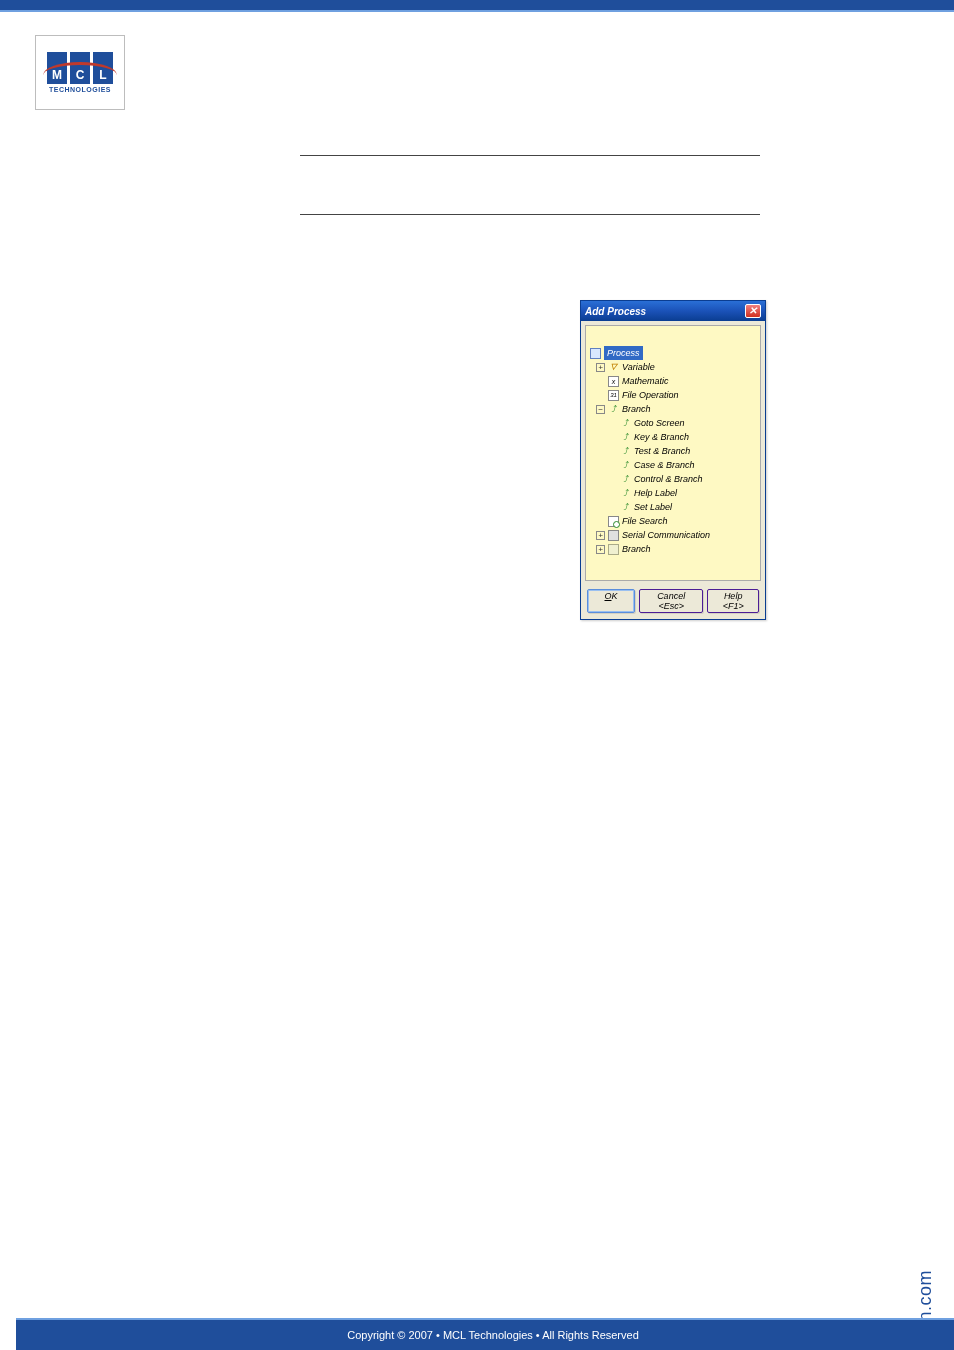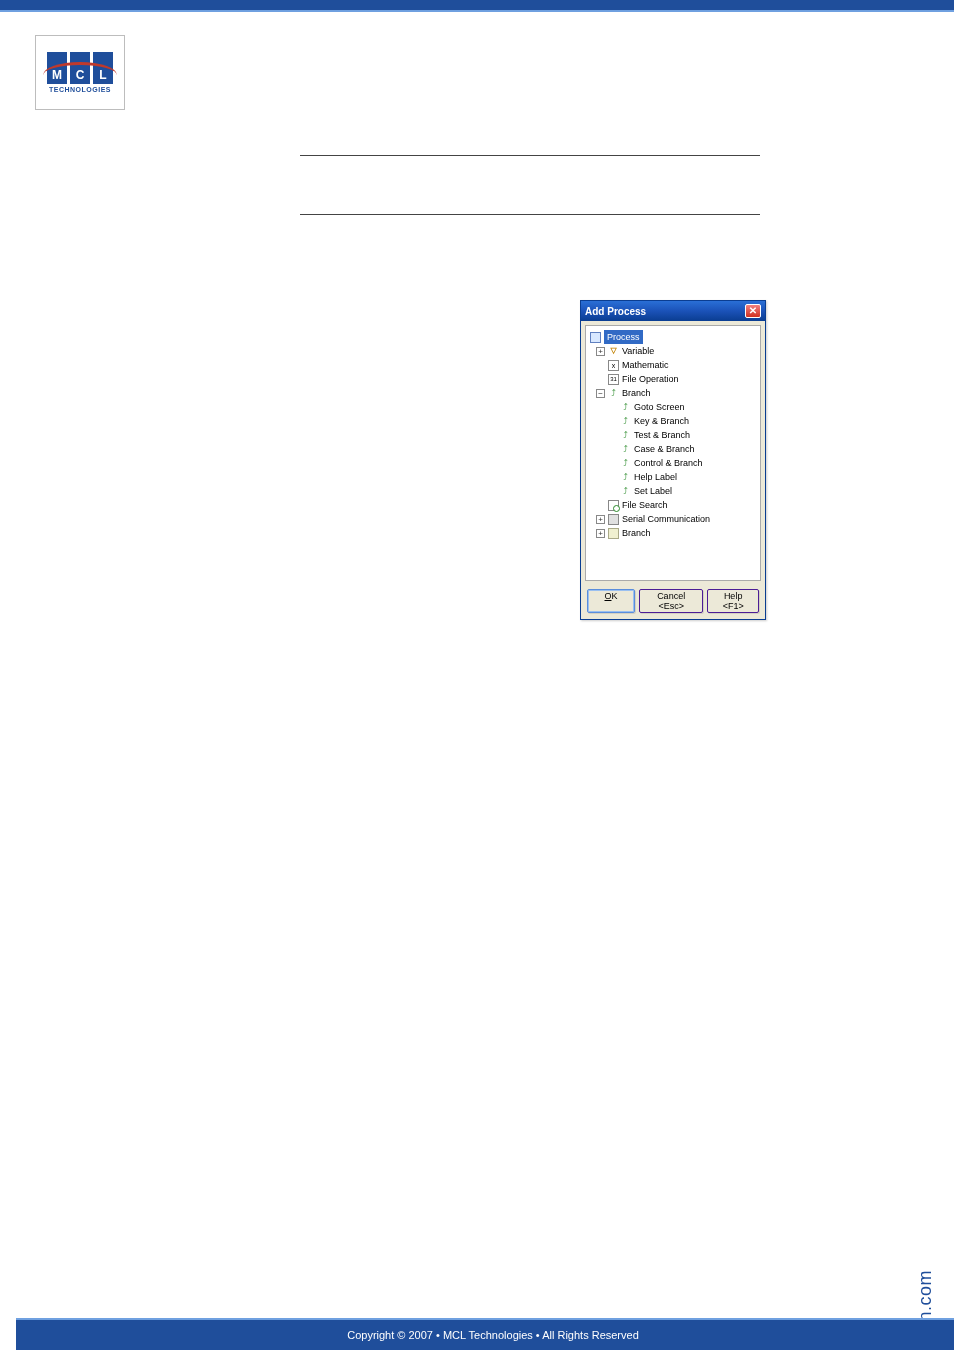--- a/index.html
+++ b/index.html
@@ -76,20 +76,21 @@
     border: none;
     border-top: 1.5px solid #444;
     margin: 0;
   }
   .hr2 { margin-top: 58px; }
   .dialog-wrap {
     position: absolute;
     left: 580px;
     top: 300px;
     width: 186px;
+    font-style: italic;
   }
   .dialog {
     width: 186px;
     border: 1px solid #0a3d91;
     background: #ece9d8;
     font-size: 9px;
     box-shadow: 1px 1px 2px rgba(0,0,0,0.2);
   }
   .titlebar {
     background: linear-gradient(to bottom, #2a6fd6 0%, #1b52b8 50%, #0a3d91 100%);
@@ -108,25 +109,25 @@
     border: 1px solid #fff;
     border-radius: 2px;
     color: #fff;
     font-size: 10px;
     line-height: 11px;
     text-align: center;
     font-weight: bold;
     cursor: pointer;
   }
   .tree {
-    background: #ffffff;
+    background: #fef9c3;
     border: 1px solid #aaa;
     margin: 4px;
     height: 256px;
-    padding: 4px 4px;
+    padding: 20px 4px;
     font-size: 9px;
     line-height: 14px;
     color: #000;
     overflow: hidden;
   }
   .tree-row {
     display: flex;
     align-items: center;
     white-space: nowrap;
   }

